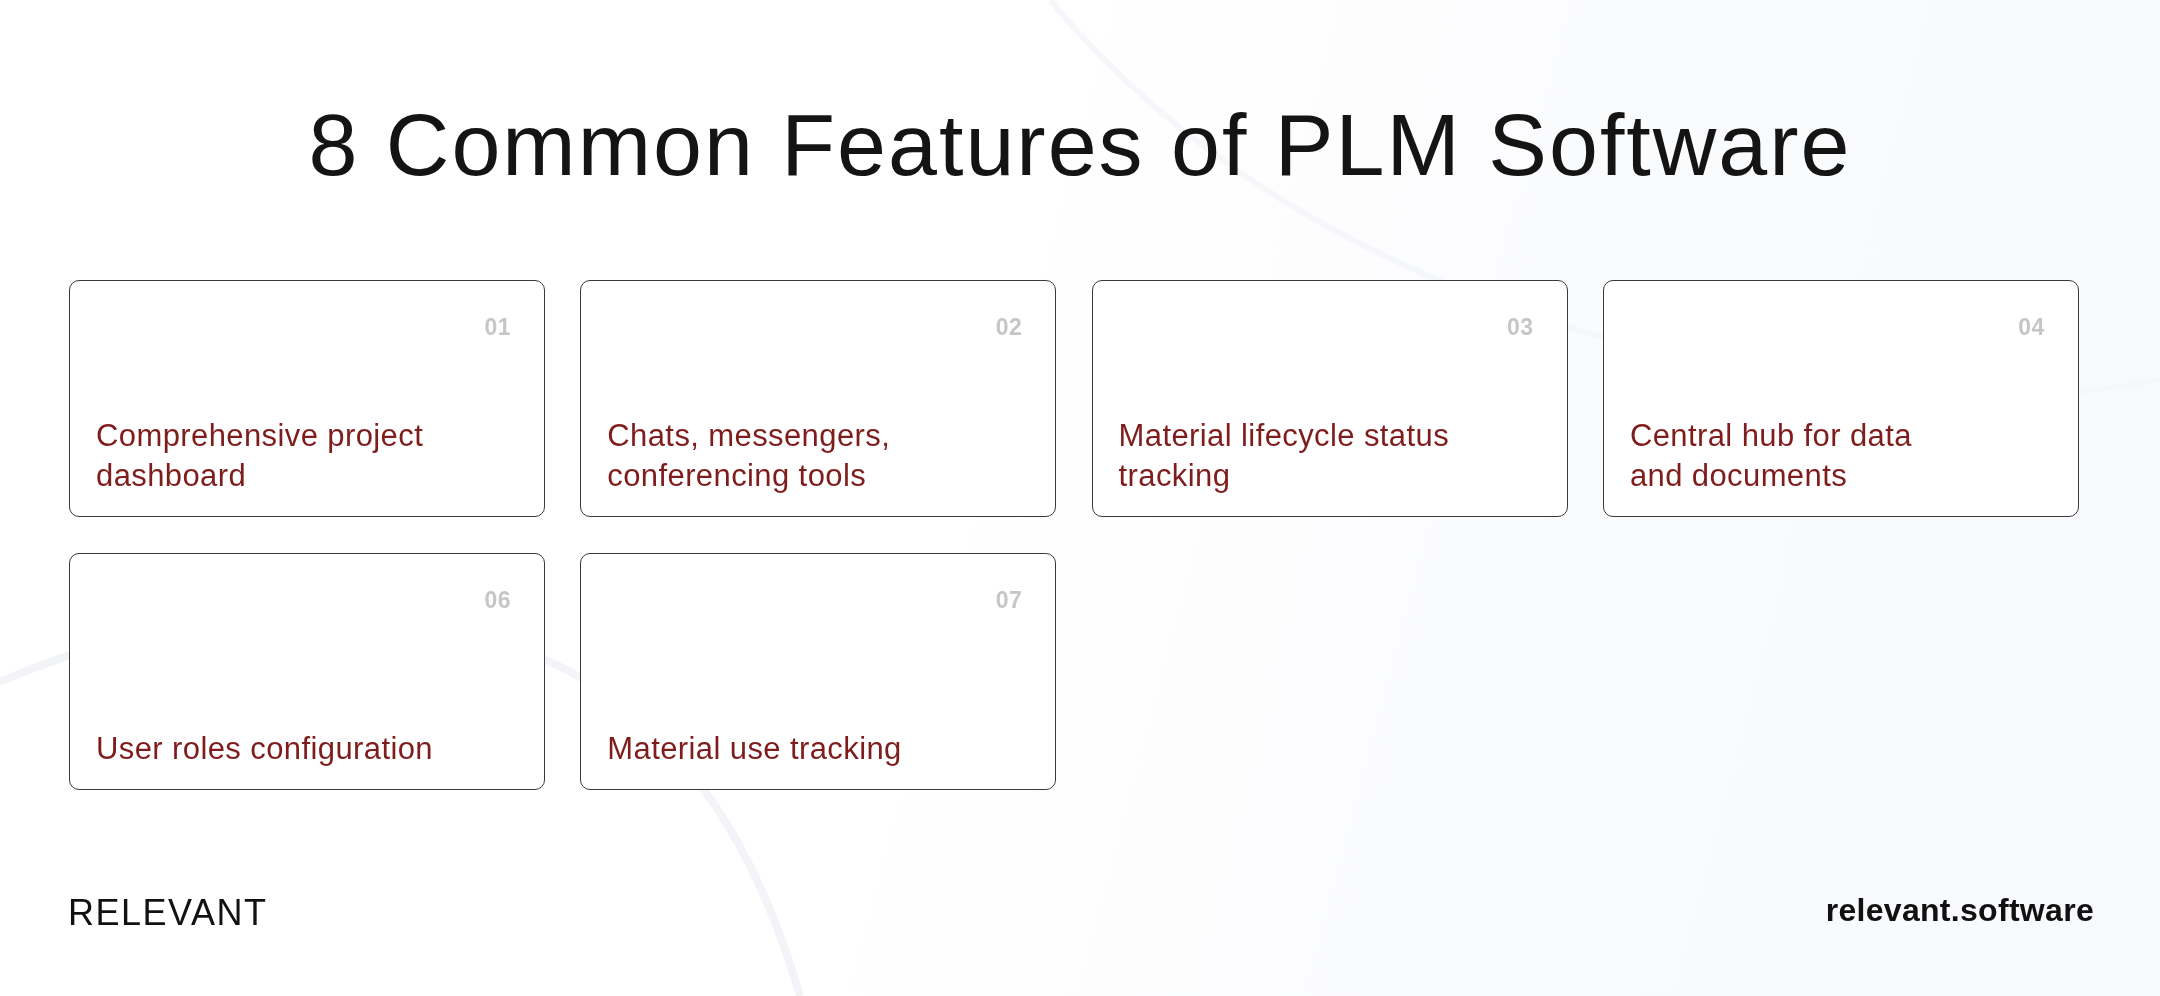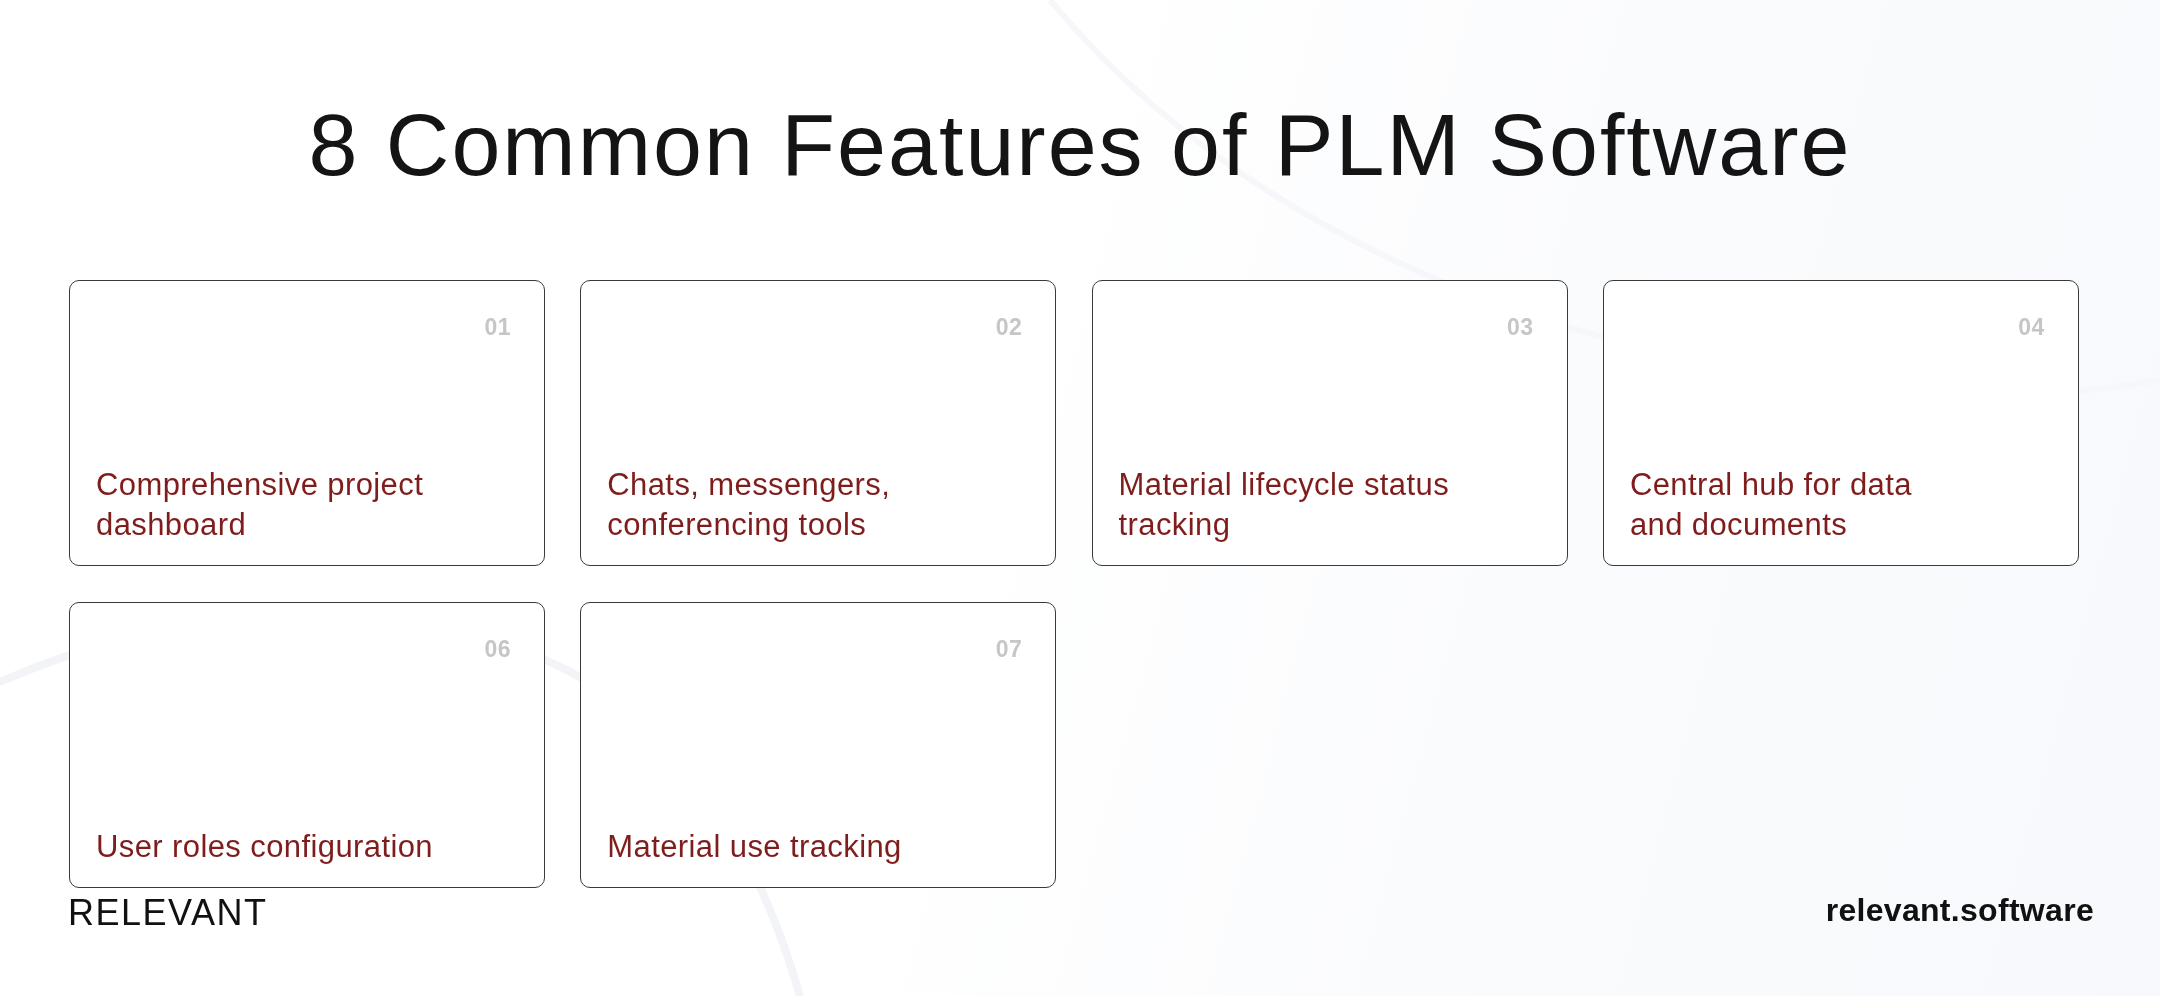--- a/index.html
+++ b/index.html
@@ -45,21 +45,21 @@
       top: 280px;
       width: 2012px;
       display: grid;
       grid-template-columns: repeat(4, 476px);
       column-gap: 35.3px;
       row-gap: 36px;
       z-index: 2;
     }
     .card {
       position: relative;
-      height: 286px;
+      height: 237px;
       border: 1.5px solid #3a3a3a;
       border-radius: 10px;
       background: #ffffff;
     }
     .card .num {
       position: absolute;
       top: 34px;
       right: 33px;
       font-size: 23px;
       font-weight: 700;

